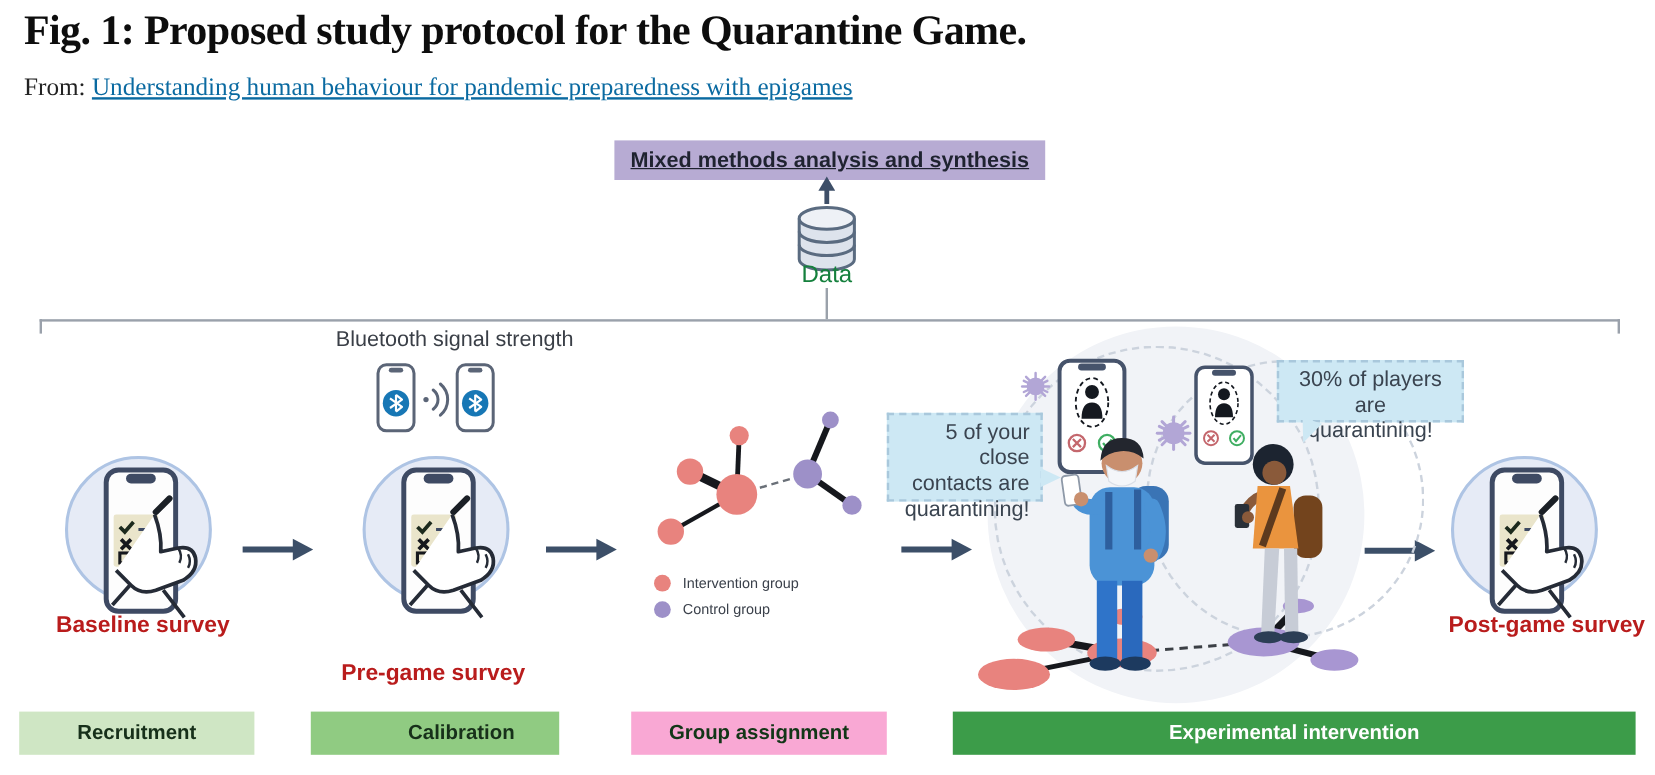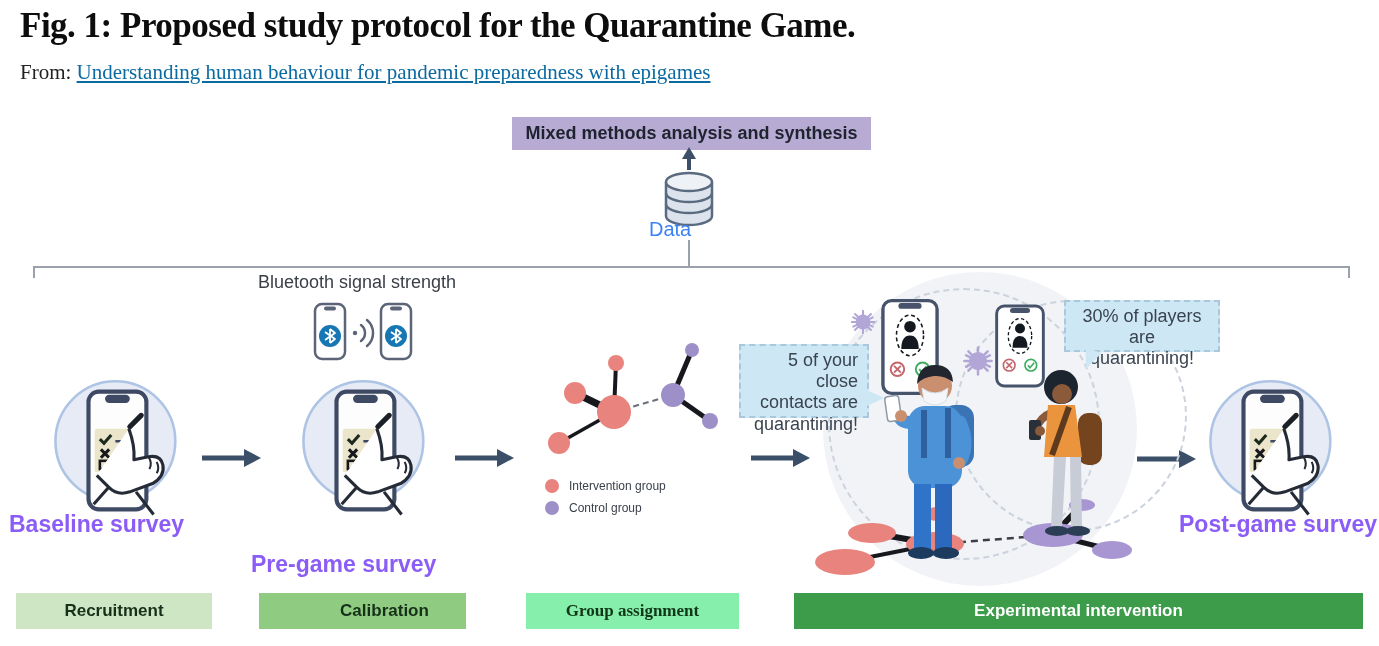--- a/index.html
+++ b/index.html
@@ -6,30 +6,30 @@
   html,body { width:1379px; height:646px; background:#fff; font-family:"Liberation Sans", sans-serif; overflow:hidden; }
   .stage-canvas { position:relative; width:1224px; height:646px; }
   .abs { position:absolute; }
 
   
   .fig-title { left:20px; top:6px; font-family:"Liberation Serif", serif; font-weight:bold; font-size:35px; color:#0d0d0d; letter-spacing:-0.5px; }
   .from-line { left:20px; top:60px; font-family:"Liberation Serif", serif; font-size:21px; color:#222;text-align:right; }
   .from-line a { color:#0a6aa1; text-decoration:underline; cursor:pointer; }
 
   
-  .analysis-box { left:512px; top:117px; width:359px; height:33px; background:#b7abd3; color:#1f2330; font-weight:bold; font-size:18px; text-align:center; line-height:33px; }
-  .data-label { left:649px; top:218px; width:80px; text-align:left; font-size:20px; color:#3b82f6; }
+  .analysis-box { left:512px; top:117px; width:359px; height:33px; background:#b7abd3; color:#1f2330; font-weight:bold; font-size:18px; text-align:center; line-height:33px;text-decoration:underline; }
+  .data-label { left:649px; top:218px; width:80px; text-align:center; font-size:20px; color:#15803d; }
   .data-stem { left:688px; top:240px; width:2px; height:26px; background:#9aa1aa; }
 
   
   .bracket { left:33px; top:266px; width:1317px; height:12px; border-top:2px solid #9aa1ab; border-left:2px solid #9aa1ab; border-right:2px solid #9aa1ab; }
 
   
-  .bt-label { left:258px; top:272px; width:220px; text-align:left; font-size:18px; color:#3a3f47; }
-  .stage-label { font-size:23px; font-weight:bold; color:#8b5cf6; width:220px; }
+  .bt-label { left:258px; top:272px; width:220px; text-align:right; font-size:18px; color:#3a3f47; }
+  .stage-label { font-size:19px; font-weight:bold; color:#b91c1c; text-align:center; width:220px; }
   .lbl-baseline { left:9px; top:511px; }
   .lbl-pregame { left:251px; top:511px;margin-top:40px; }
   .lbl-postgame { left:1179px; top:511px; }
 
   
   .legend { left:545px; top:479px; font-size:12px; color:#3b414b; }
   .legend-row { display:flex; align-items:center; margin-bottom:8px; }
   .legend-dot { width:14px; height:14px; border-radius:50%; margin-right:10px; flex:0 0 auto; }
   .dot-red { background:#e8837e; }
   .dot-purple { background:#9d90c8; }
@@ -278,16 +278,16 @@
     <rect x="9" y="55" width="12" height="20" rx="2" fill="#2a3038"></rect>
     <circle cx="20" cy="66" r="5" fill="#8a5a3a"></circle>
     <path d="M34 92 l-3 70 h11 l4 -70 z" fill="#c7ccd6"></path>
     <path d="M50 92 l1 70 h11 l-1 -70 z" fill="#c7ccd6"></path>
     <ellipse cx="37" cy="166" rx="12" ry="5" fill="#2c3e55"></ellipse>
     <ellipse cx="58" cy="166" rx="12" ry="5" fill="#2c3e55"></ellipse>
   </svg>
 
   <div class="abs phase-bar ph0" style="background: rgb(207, 230, 196); color: rgb(23, 48, 26);">Recruitment</div>
   <div class="abs phase-bar ph1" style="background: rgb(144, 203, 130); color: rgb(23, 48, 26);">Calibration</div>
-  <div class="abs phase-bar ph2" style="background: #86efac; color: rgb(18, 54, 23); font-family: Liberation Serif, serif;">Group assignment</div>
+  <div class="abs phase-bar ph2" style="background: #f9a8d4; color: rgb(18, 54, 23);">Group assignment</div>
   <div class="abs phase-bar ph3" style="background: rgb(60, 156, 73); color: rgb(255, 255, 255);">Experimental intervention</div>
 
 </div>
 
 </body></html>

